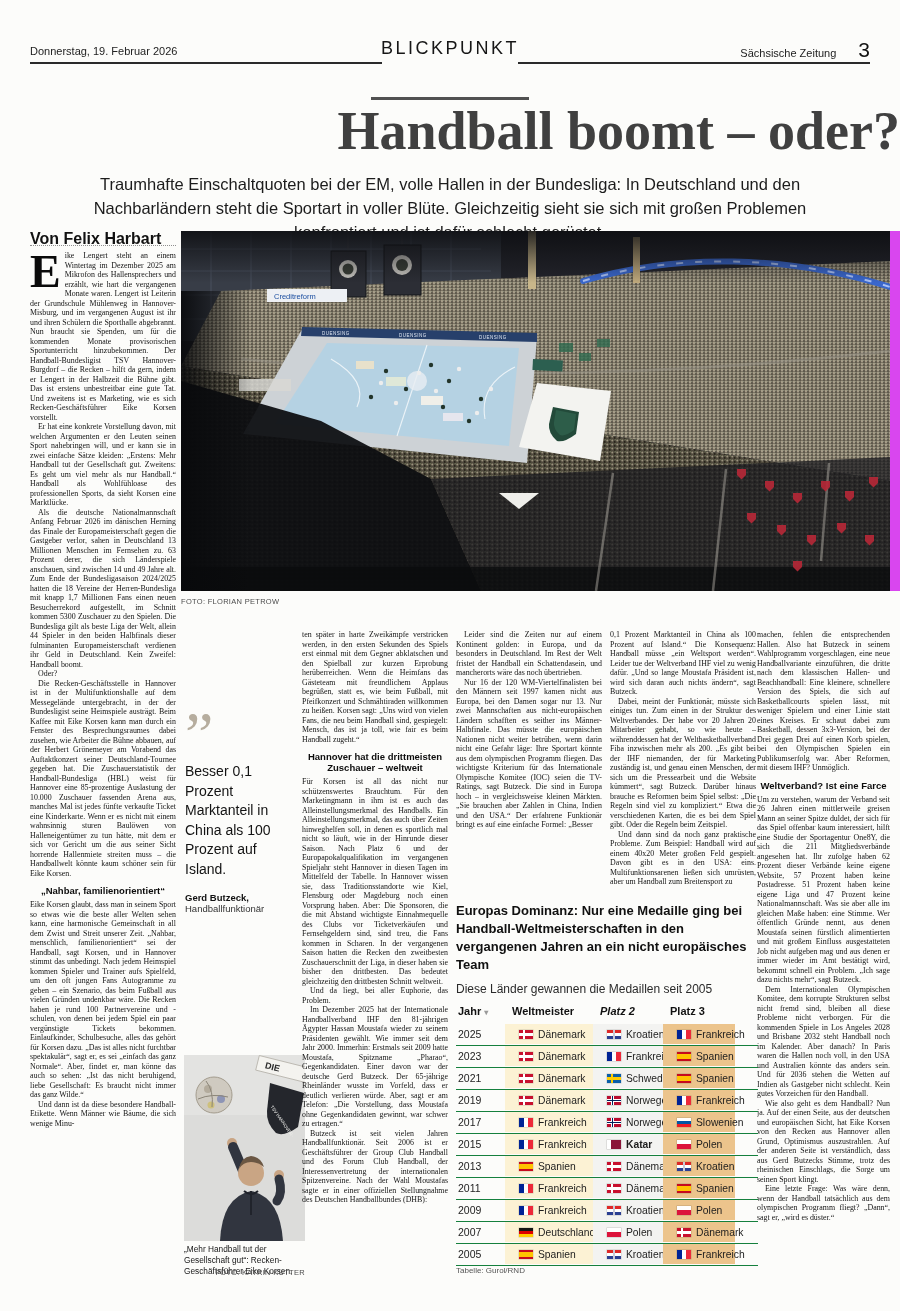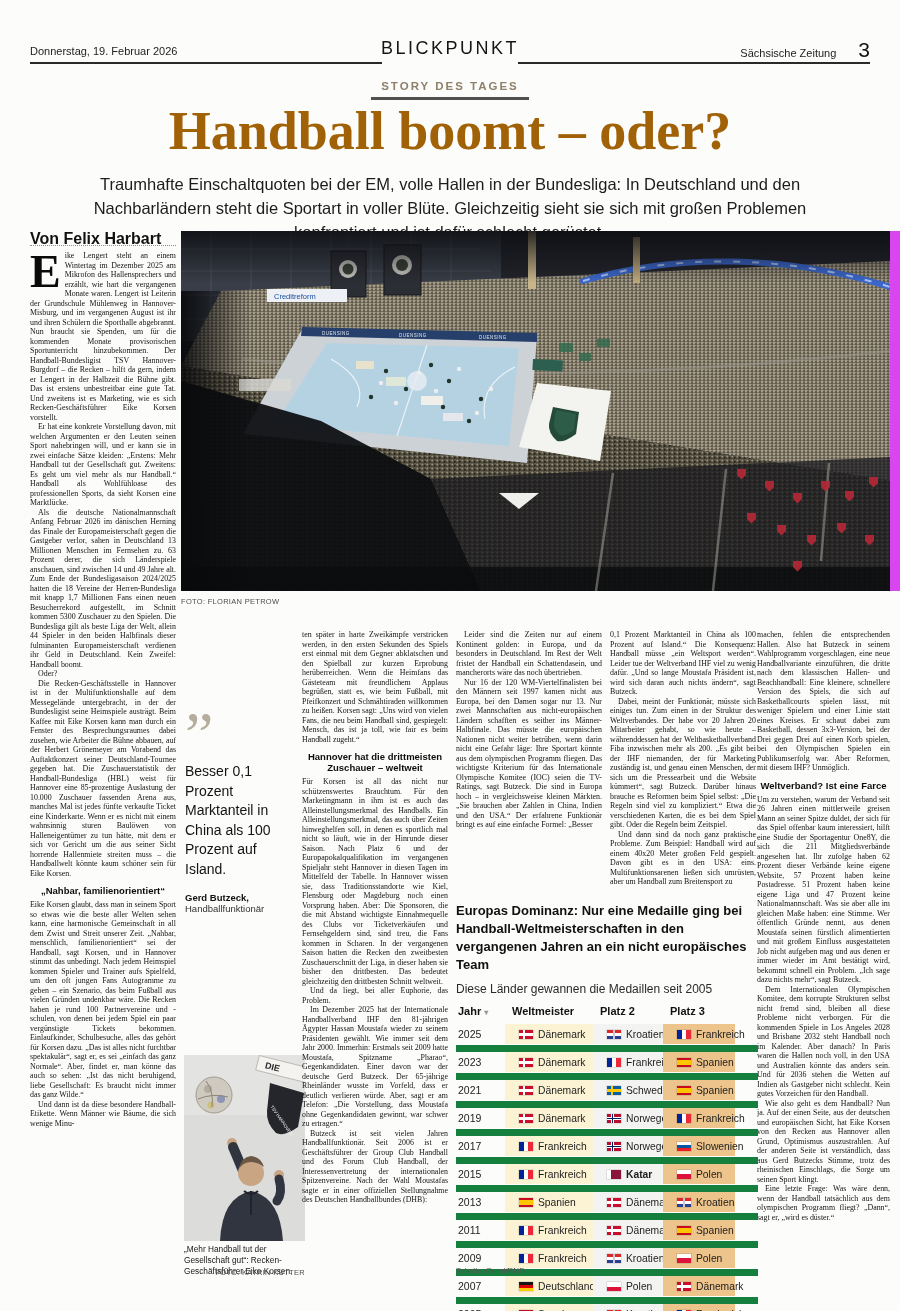--- a/index.html
+++ b/index.html
@@ -13,22 +13,22 @@
             font-family:"Liberation Sans",sans-serif;}
   .mh-paper{font-size:11px;color:#222;}
   .mh-page{font-size:21px;color:#111;}
   .mh-rule{position:absolute;top:62px;height:1.5px;background:#2a2a2a;}
   .mh-rule.l{left:30px;width:352px;}
   .mh-rule.r{left:518px;width:352px;}
   
   .kicker{position:absolute;left:0;right:0;top:80px;text-align:center;font-family:"Liberation Sans",sans-serif;
           font-weight:bold;font-size:11.5px;letter-spacing:2px;color:#8f7f6b;}
   .kicker-rule{position:absolute;left:50%;top:97px;width:158px;margin-left:-79px;height:2.5px;background:#515151;}
-  .headline{position:absolute;left:0;right:0;top:100px;margin:0;text-align:center;
-            font-family:"Liberation Serif",serif;font-weight:bold;font-size:54px;color:#a16207;}
+  .headline{position:absolute;left:0;right:0;top:100px;margin:0;text-align:right;
+            font-family:"Liberation Serif",serif;font-weight:bold;font-size:54px;color:#404040;}
   .deck{position:absolute;left:54px;top:172px;width:792px;margin:0;text-align:center;
         font-family:"Liberation Sans",sans-serif;font-size:16.5px;line-height:24px;color:#1c1c1c;}
   
   .byline{position:absolute;left:30px;top:230px;font-family:"Liberation Sans",sans-serif;font-weight:bold;font-size:16px;}
   .byline-rule{position:absolute;left:30px;top:245px;width:146px;border-top:1px dotted #8f8f8f;}
   .bodycol{position:absolute;font-size:7.9px;line-height:9.5px;text-align:justify;overflow:hidden;color:#141414;}
   .bodycol p{margin:0;}
   .bodycol p.p{text-indent:8px;}
   .subhead{font-family:"Liberation Sans",sans-serif;font-weight:bold;font-size:9.5px;line-height:11px;
            text-align:center;margin:7px 0 4px 0;color:#0d0d0d;}
@@ -53,24 +53,24 @@
   .pq-mark{font-family:"Liberation Serif",serif;font-size:64px;line-height:46px;color:#b6ad9e;letter-spacing:-4px;}
   .pq-text{font-family:"Liberation Sans",sans-serif;font-size:14px;line-height:19.5px;color:#131313;margin-top:4px;}
   .pq-author{font-family:"Liberation Sans",sans-serif;font-weight:bold;font-size:9.5px;margin-top:13px;}
   .pq-role{font-family:"Liberation Sans",sans-serif;font-size:9.5px;color:#333;}
   
   .datatable{position:absolute;left:456px;top:902px;width:302px;font-family:"Liberation Sans",sans-serif;}
   .t-title{margin:0;font-size:13px;line-height:18px;font-weight:bold;color:#101010;}
   .t-sub{position:absolute;left:0;top:80px;font-size:12px;color:#2a2a2a;}
   .t-head{position:absolute;left:0;top:103px;width:100%;height:17px;font-size:11px;font-weight:bold;color:#111;}
   .th{position:absolute;top:0;}
-  .th-year{left:2px;}  .th-gold{left:56px;}  .th-silver{left:144px;}  .th-bronze{left:214px;}
+  .th-year{left:2px;}  .th-gold{left:56px;}  .th-silver{left:144px;font-style:italic;}  .th-bronze{left:214px;}
   .sort{color:#9a9a9a;font-size:8px;margin-left:3px;}
   .t-body{position:absolute;left:0;top:122px;width:100%;}
-  .trow{position:relative;height:21px;border-bottom:7px solid #15803d;}
+  .trow{position:relative;height:21px;border-bottom:1px solid #15803d;}
   .tyear{position:absolute;left:2px;top:0;line-height:20px;font-size:10.5px;color:#222;}
   .tc{position:absolute;top:0;bottom:1px;display:flex;align-items:center;padding-left:14px;font-size:10.3px;color:#1d1d1d;}
   .tc.g{left:49px;width:81px;background:#fcf2d4;}
   .tc.s{left:137px;width:63px;background:#f3f3f1;}
   .tc.b{left:207px;width:58px;background:#ecc48c;}
   .cname.bold{font-weight:bold;}
   .t-source{position:absolute;left:0;top:364px;font-size:8px;color:#555;}
   
   .flag{display:inline-block;width:14px;height:9px;margin-right:5px;flex:0 0 14px;box-shadow:0 0 0 .5px rgba(0,0,0,.18);}
   .f-dk{background-image:linear-gradient(to right,transparent 30%,#fff 30%,#fff 46%,transparent 46%),
@@ -97,21 +97,20 @@
 
   <span class="mh-date">Donnerstag, 19. Februar 2026</span>
   <span class="mh-section">BLICKPUNKT</span>
   <span class="mh-right">
     <span class="mh-paper">Sächsische Zeitung</span>
     <span class="mh-page">3</span>
   </span>
   <div class="mh-rule l"></div>
   <div class="mh-rule r"></div>
 
-  <div class="kicker">STORY DES TAGES</div>
   <div class="kicker-rule"></div>
   <h1 class="headline">Handball boomt – oder?</h1>
   <p class="deck">Traumhafte Einschaltquoten bei der EM, volle Hallen in der Bundesliga: In Deutschland und den Nachbarländern steht die Sportart in voller Blüte. Gleichzeitig sieht sie sich mit großen Problemen konfrontiert und ist dafür schlecht gerüstet.</p>
 
   <div class="byline">Von Felix Harbart</div>
   <div class="byline-rule"></div>
   <div class="bodycol c1">
       <p class="para drop"><span class="dropcap">E</span>ike Lengert steht an einem Wintertag im Dezember 2025 am Mikrofon des Hallensprechers und erzählt, wie hart die vergangenen Monate waren. Lengert ist Leiterin der Grundschule Mühlenweg in Hannover-Misburg, und im vergangenen August ist ihr und ihren Schülern die Sporthalle abgebrannt. Nun braucht sie Spenden, um für die kommenden Monate provisorischen Sportunterricht hinzubekommen. Der Handball-Bundesligist TSV Hannover-Burgdorf – die Recken – hilft da gern, indem er Lengert in der Halbzeit die Bühne gibt. Das ist erstens unbestreitbar eine gute Tat. Und zweitens ist es Marketing, wie es sich Recken-Geschäftsführer Eike Korsen vorstellt.</p>
       <p class="para p">Er hat eine konkrete Vorstellung davon, mit welchen Argumenten er den Leuten seinen Sport nahebringen will, und er kann sie in zwei einfache Sätze kleiden: „Erstens: Mehr Handball tut der Gesellschaft gut. Zweitens: Es geht um viel mehr als nur Handball.“ Handball als Wohlfühloase des professionellen Sports, da sieht Korsen eine Marktlücke.</p>
       <p class="para p">Als die deutsche Nationalmannschaft Anfang Februar 2026 im dänischen Herning das Finale der Europameisterschaft gegen die Gastgeber verlor, sahen in Deutschland 13 Millionen Menschen im Fernsehen zu. 63 Prozent derer, die sich Länderspiele anschauen, sind zwischen 14 und 49 Jahre alt. Zum Ende der Bundesligasaison 2024/2025 hatten die 18 Vereine der Herren-Bundesliga mit knapp 1,7 Millionen Fans einen neuen Besucherrekord aufgestellt, im Schnitt kommen 5300 Zuschauer zu den Spielen. Die Bundesliga gilt als beste Liga der Welt, allein 44 Spieler in den beiden Halbfinals dieser fulminanten Europameisterschaft verdienen ihr Geld in Deutschland. Kein Zweifel: Handball boomt.</p>

